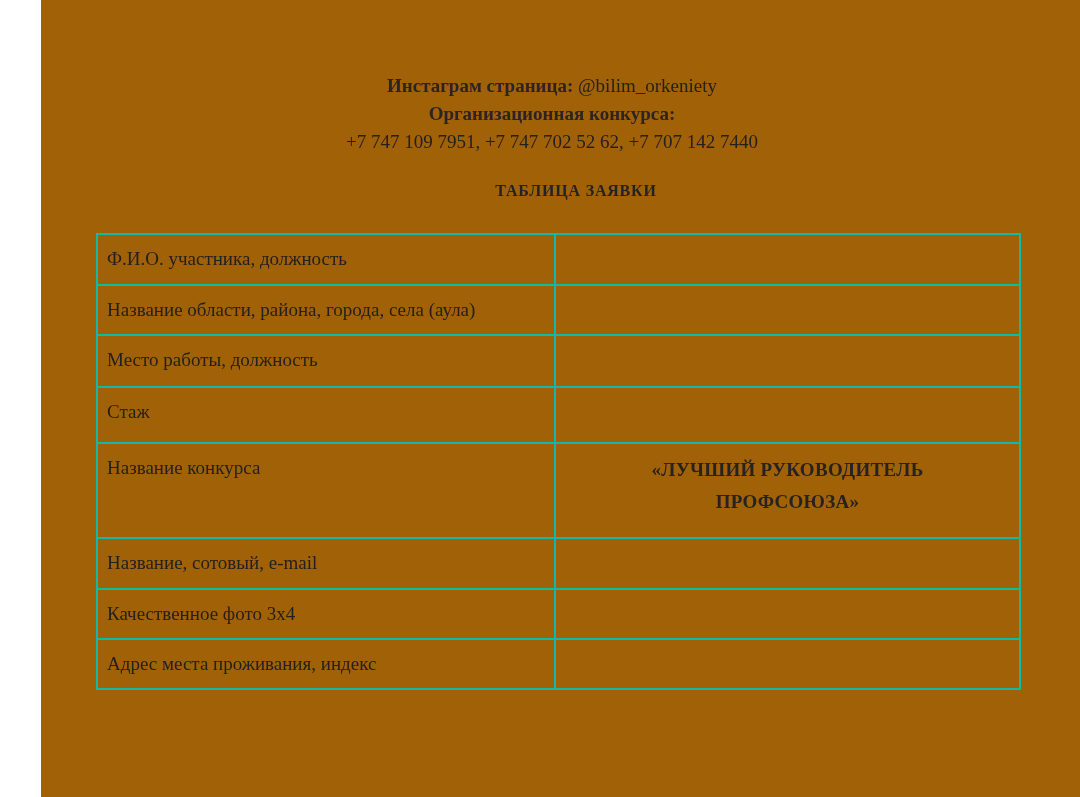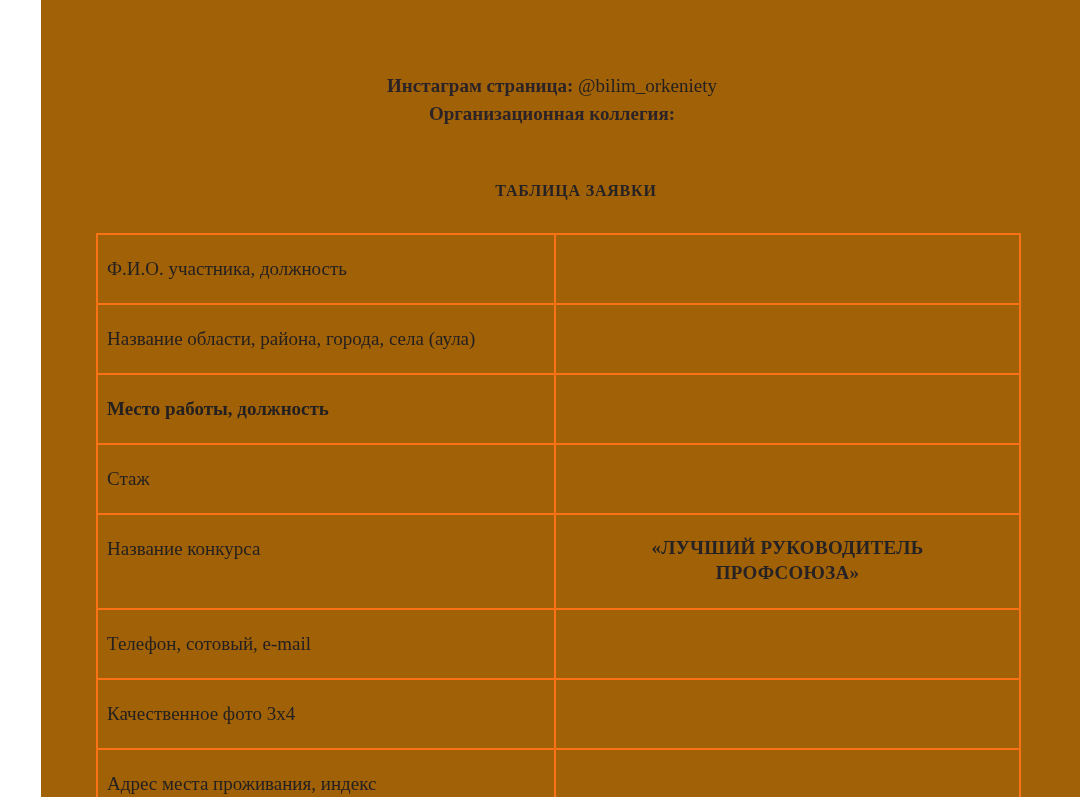--- a/index.html
+++ b/index.html
@@ -43,55 +43,56 @@
   table.app-table {
     position: absolute;
     top: 233px;
     left: 55px;
     width: 923px;
     border-collapse: collapse;
     table-layout: fixed;
     font-size: 19px;
   }
   table.app-table td {
-    border: 2px solid #f97316;
+    border: 2px solid #14b8a6;
     vertical-align: top;
-    padding: 20px 9px;
+    padding: 10px 9px;
     line-height: 28px;
   }
   col.c1 { width: 458px; }
   col.c2 { width: 465px; }
   tr.r1 { height: 51px; }
   tr.r2 { height: 44px; }
-  tr.r3 { height: 52px; font-weight: bold; }
+  tr.r3 { height: 52px; }
   tr.r4 { height: 56px; }
   tr.r5 { height: 95px; }
   tr.r6 { height: 51px; }
   tr.r7 { height: 44px; }
   tr.r8 { height: 38px; }
   .label { display: block; }
   .label.narrow { max-width: 395px; }
   td.value-cell.center { text-align: center; }
   .bold-value {
     max-width: 350px;
     margin: 0 auto;
     font-weight: bold;
-    line-height: 25px;
+    line-height: 32px;
     letter-spacing: 0.3px;
     color: #262223;
   }
 </style>
 </head>
 <body>
 
 <div class="page">
 
   <div class="header">
     <p class="line"><span class="b">Инстаграм страница:</span> <span>@bilim_orkeniety</span></p>
-    <p class="line b">Организационная коллегия:</p>
+    <p class="line b">Организационная конкурса:</p>
+    <p class="line">+7 747 109 7951, +7 747 702 52 62, +7 707 142 7440</p>
   </div>
 
   <h1 class="title">ТАБЛИЦА ЗАЯВКИ</h1>
 
   <table class="app-table">
     <colgroup>
         <col class="c1">
         <col class="c2">
       </colgroup>
     <tbody>
@@ -122,21 +123,21 @@
       <tr class="r5">
         <td class="label-cell">
             <span class="label">Название конкурса</span>
           </td>
         <td class="value-cell center">
             <div class="bold-value">«ЛУЧШИЙ РУКОВОДИТЕЛЬ ПРОФСОЮЗА»</div>
           </td>
       </tr>
       <tr class="r6">
         <td class="label-cell">
-            <span class="label">Телефон, сотовый, e-mail</span>
+            <span class="label">Название, сотовый, e-mail</span>
           </td>
         <td class="value-cell"></td>
       </tr>
       <tr class="r7">
         <td class="label-cell">
             <span class="label">Качественное фото 3x4</span>
           </td>
         <td class="value-cell"></td>
       </tr>
       <tr class="r8">

